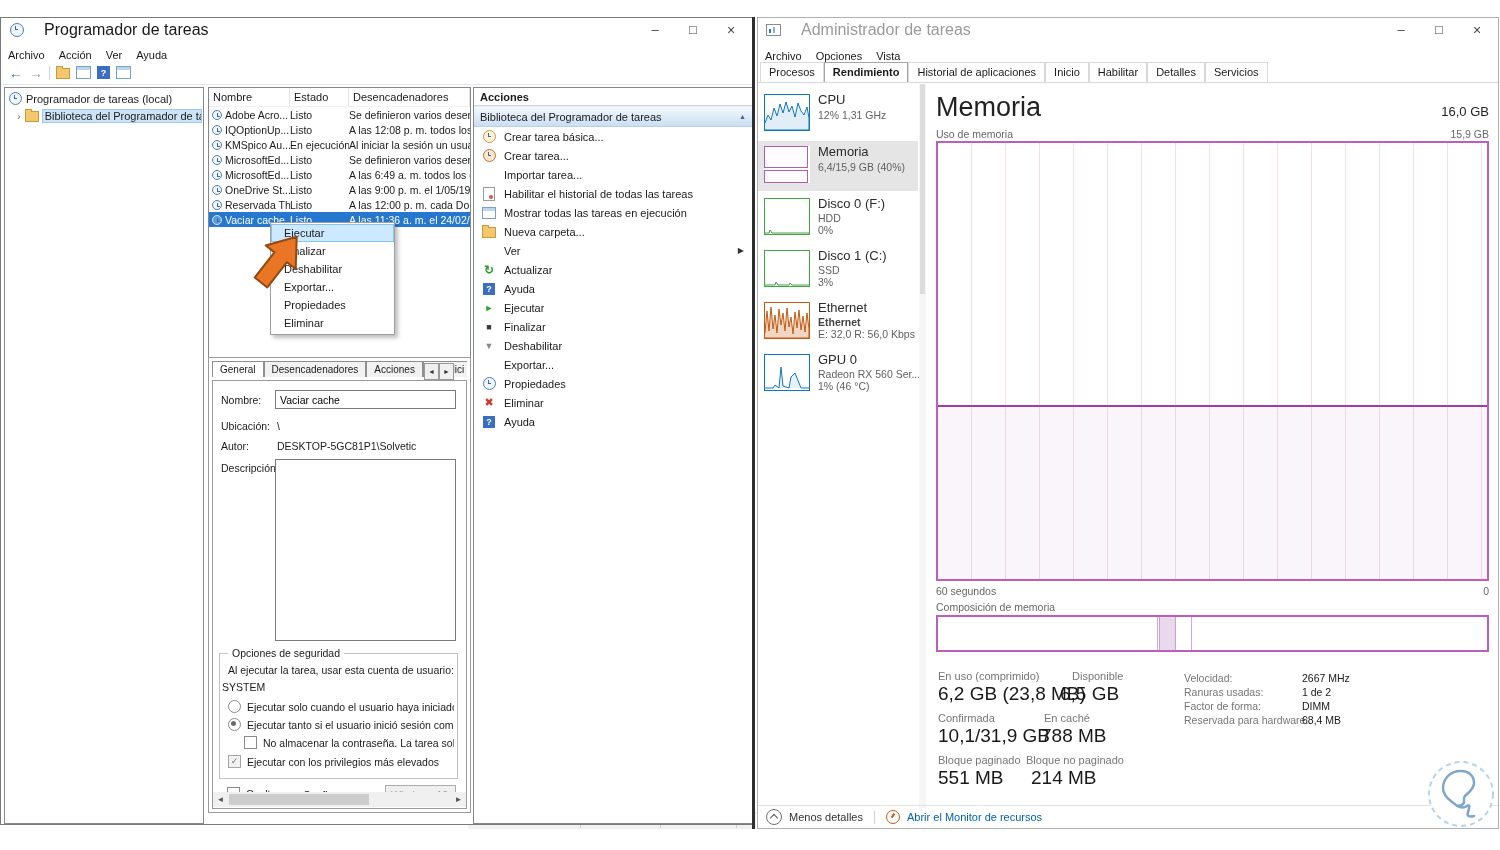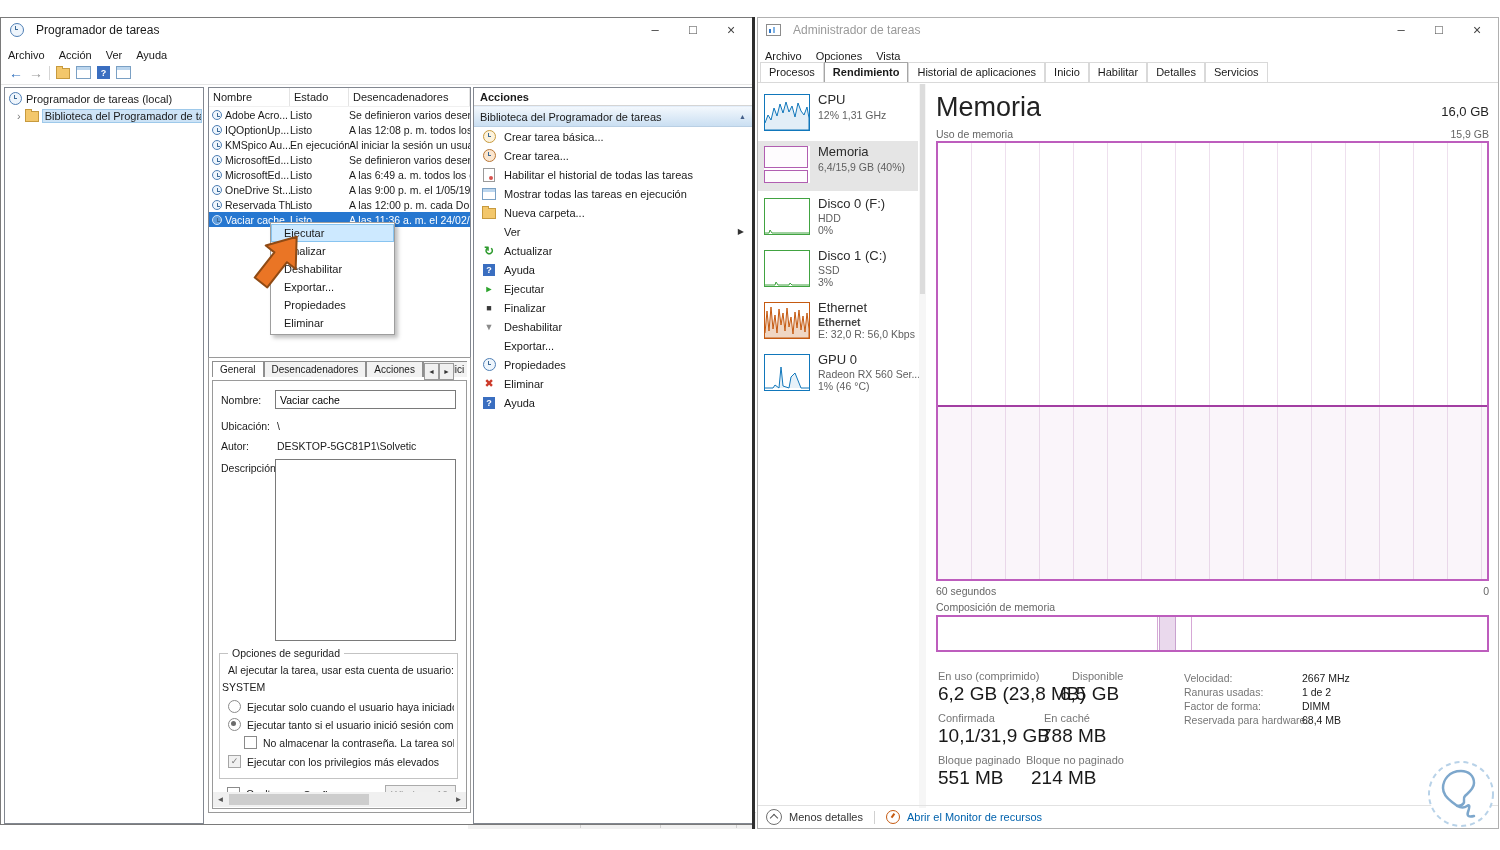--- a/index.html
+++ b/index.html
@@ -4,21 +4,21 @@
 <style>
   html,body{margin:0;padding:0}
   body{width:1500px;height:850px;background:#fff;font-family:"Liberation Sans",sans-serif;
        position:relative;overflow:hidden;color:#1a1a1a;font-size:11px}
   .abs{position:absolute;box-sizing:border-box}
   .nowrap{white-space:nowrap;overflow:hidden}
 
   
   .win{position:absolute;background:#fff;box-sizing:border-box}
   .titlebar{position:absolute;left:0;top:0;right:0;height:24px;display:flex;align-items:center}
-  .title-text{font-size:12px;margin-left:12px}
+  .title-text{font-size:16px;margin-left:20px}
   .caps{position:absolute;right:2px;top:0;display:flex}
   .cap{width:38px;height:23px;display:flex;align-items:center;justify-content:center;
        font-size:13px;color:#444}
   .menubar{position:absolute;left:0;right:0;display:flex;align-items:flex-end;height:19px}
   .mitem{padding:0 7px;font-size:11px}
 
   
   .clk{width:10px;height:10px;border:1px solid #4f7fb5;border-radius:50%;
        background:#eef5fc;display:inline-block;position:relative;flex:none}
   .clk::after{content:"";position:absolute;left:4px;top:2px;width:1px;height:4px;background:#3c6a97}
@@ -317,20 +317,24 @@
         </span>
       <span class="lbl">Crear tarea básica...</span>
     </div>
     <div class="act-item">
       <span class="ico-slot">
           <span class="clk" style="width:11px;height:11px;border-color:#b97736;background:#fbe6cf"></span>
         </span>
       <span class="lbl">Crear tarea...</span>
     </div>
     <div class="act-item">
+      <span class="ico-slot"></span>
+      <span class="lbl">Importar tarea...</span>
+    </div>
+    <div class="act-item">
       <span class="ico-slot">
           <span class="doc-ico"></span>
         </span>
       <span class="lbl">Habilitar el historial de todas las tareas</span>
     </div>
     <div class="act-item">
       <span class="ico-slot">
           <span class="grid-ico" style="width:12px;height:10px"></span>
         </span>
       <span class="lbl">Mostrar todas las tareas en ejecución</span>

